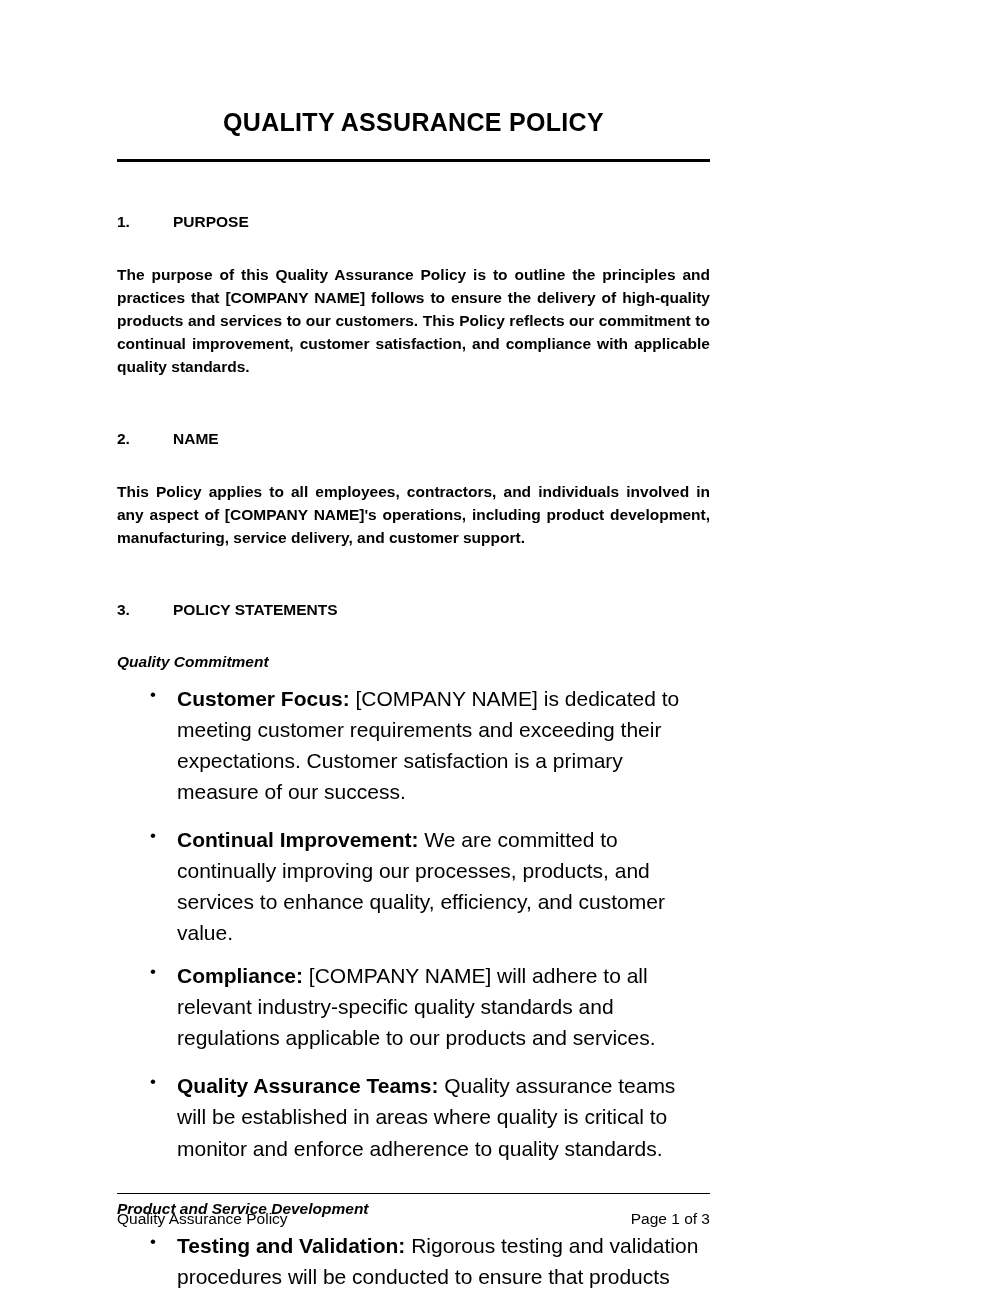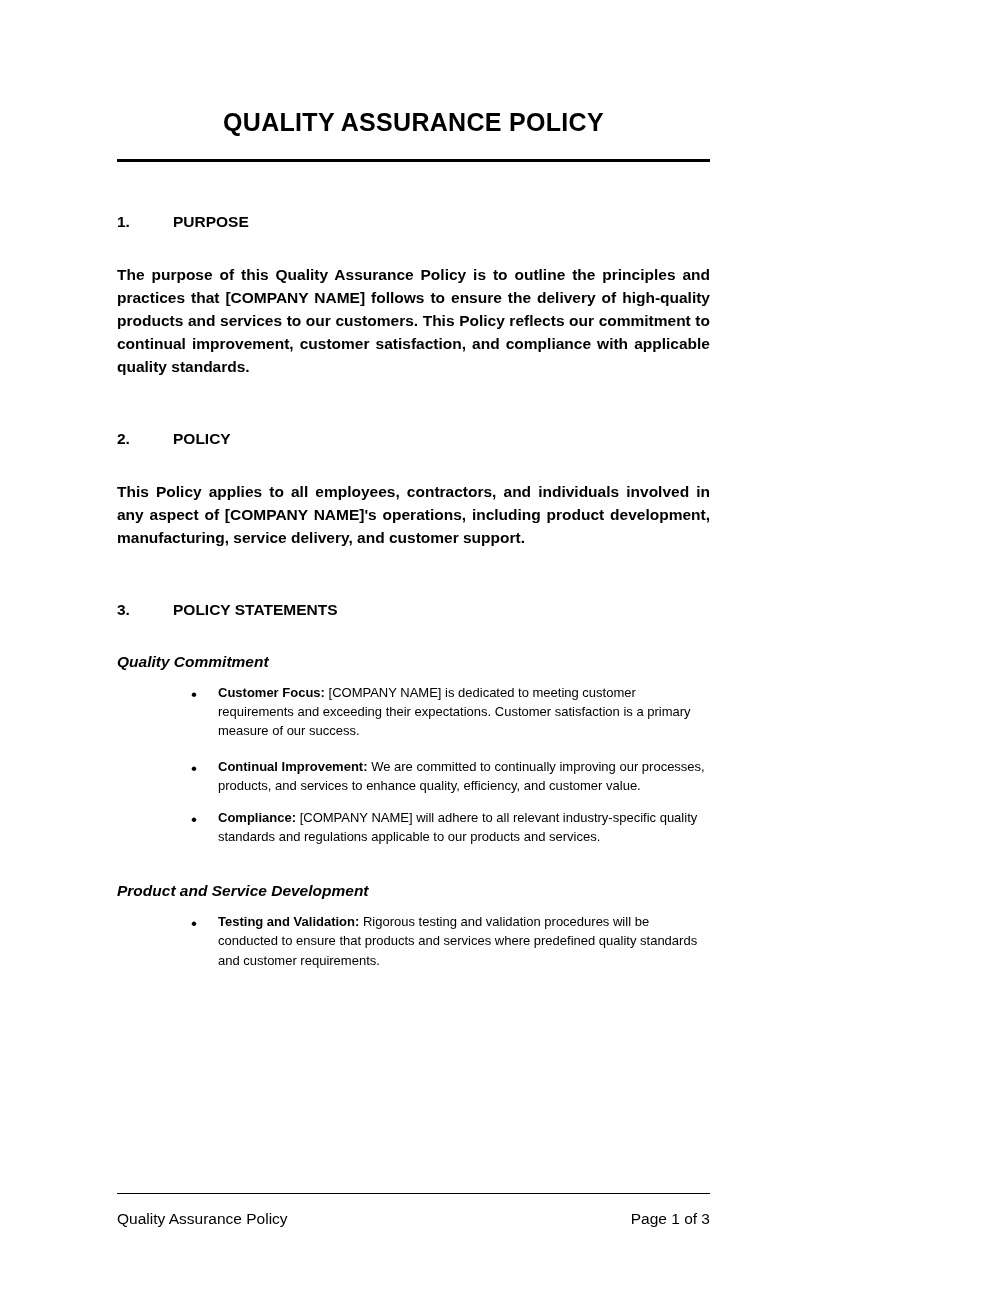--- a/index.html
+++ b/index.html
@@ -63,25 +63,24 @@
   }
   .sub-1 { margin-top: 34px; }
   .sub-n { margin-top: 36px; }
   ul.bullets {
     margin: 10px 0 0 0;
     padding-left: 60px;
     list-style: none;
   }
   ul.bullets li {
     position: relative;
-    font-size: 13px;
+    font-size: 21px;
     line-height: 1.48;
     margin-top: 17px;
     padding-left: 0;
-    margin-left: 41px;
   }
   ul.bullets li:first-child { margin-top: 12px; }
   ul.bullets li::before {
     content: "\2022";
     position: absolute;
     left: -27px;
     top: -1px;
     font-size: 17px;
   }
   ul.bullets li b {
@@ -113,21 +112,21 @@
   <hr class="title-rule">
 
   <div class="section-heading sec1">
     <span class="num">1.</span>
     <span>PURPOSE</span>
   </div>
   <p class="body-para p-after-heading">The purpose of this Quality Assurance Policy is to outline the principles and practices that [COMPANY NAME] follows to ensure the delivery of high-quality products and services to our customers. This Policy reflects our commitment to continual improvement, customer satisfaction, and compliance with applicable quality standards.</p>
 
   <div class="section-heading sec2">
     <span class="num">2.</span>
-    <span>POLICY</span>
+    <span>NAME</span>
   </div>
   <p class="body-para p-after-heading">This Policy applies to all employees, contractors, and individuals involved in any aspect of [COMPANY NAME]'s operations, including product development, manufacturing, service delivery, and customer support.</p>
 
   <div class="section-heading sec3">
     <span class="num">3.</span>
     <span>POLICY STATEMENTS</span>
   </div>
 
   <h3 class="sub-heading sub-1">Quality Commitment</h3>
   <ul class="bullets">
@@ -136,20 +135,23 @@
     </li>
     <li>
       <b>Continual Improvement:</b><span> We are committed to continually improving our processes, products, and services to enhance quality, efficiency, and customer value.</span>
     </li>
   </ul>
 
   <ul class="bullets">
     <li>
       <b>Compliance:</b><span> [COMPANY NAME] will adhere to all relevant industry-specific quality standards and regulations applicable to our products and services.</span>
     </li>
+    <li>
+      <b>Quality Assurance Teams:</b><span> Quality assurance teams will be established in areas where quality is critical to monitor and enforce adherence to quality standards.</span>
+    </li>
   </ul>
 
   <h3 class="sub-heading sub-n">Product and Service Development</h3>
   <ul class="bullets">
     <li>
       <b>Testing and Validation:</b><span> Rigorous testing and validation procedures will be conducted to ensure that products and services where predefined quality standards and customer requirements.</span>
     </li>
   </ul>
 
   <div class="footer">

